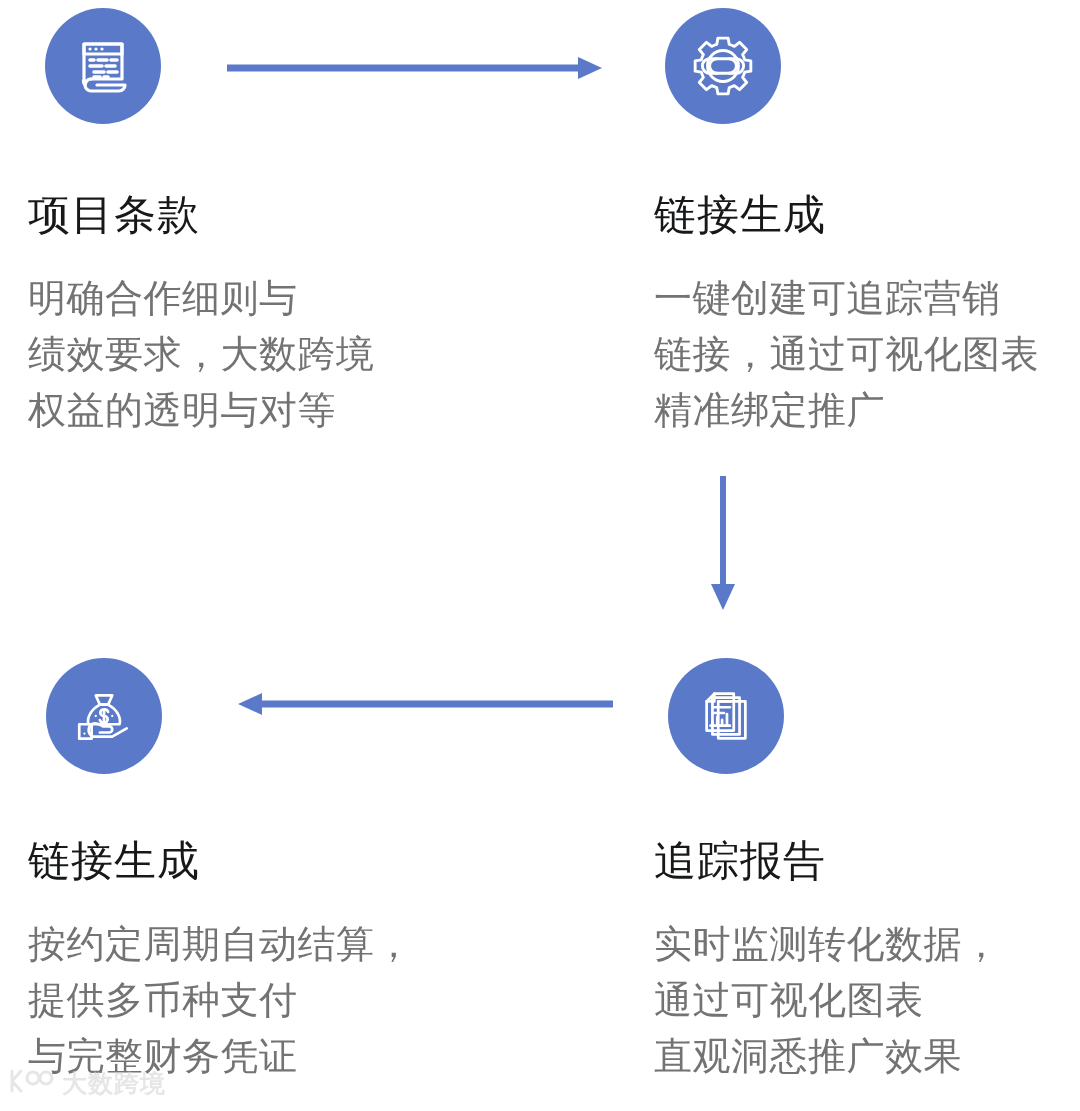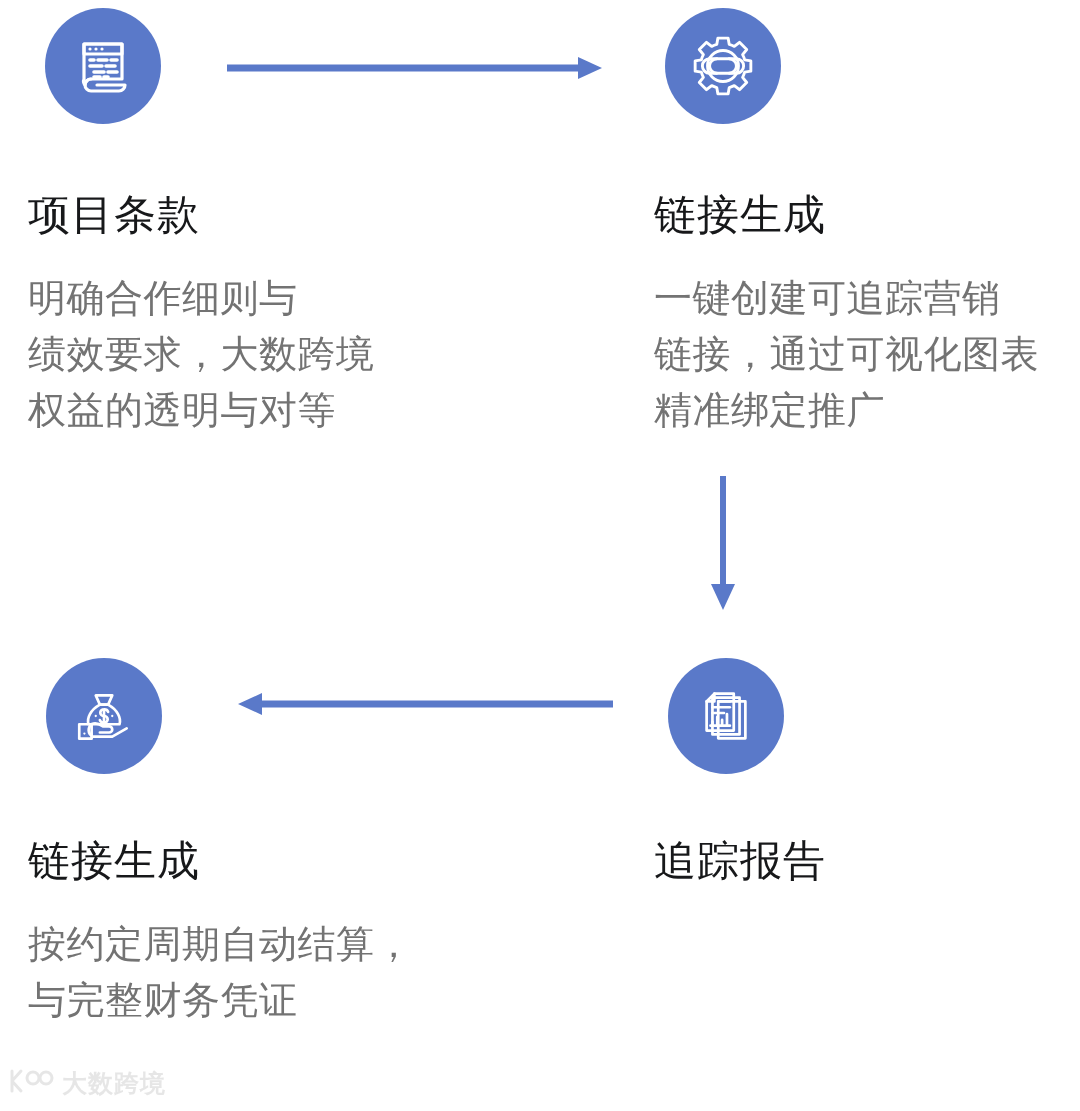--- a/index.html
+++ b/index.html
@@ -188,20 +188,25 @@
         <path d="M23 42 V33"></path>
         <path d="M28 42 V36"></path>
         <path d="M33 42 V30"></path>
         <path d="M16 42 H36"></path>
       </svg>
     </span>
   </div>
 
   <div class="step-text" id="text-report">
     <div class="step-title">追踪报告</div>
+    <div class="step-desc">
+      <span class="line">实时监测转化数据，</span>
+      <span class="line">通过可视化图表</span>
+      <span class="line">直观洞悉推广效果</span>
+    </div>
   </div>
 
   <div class="icon-circle" id="circle-payout">
     <span>
       <svg width="66" height="66" viewBox="0 0 64 64" fill="none" stroke="#ffffff" stroke-width="2.6" stroke-linecap="round" stroke-linejoin="round">
 
         <path d="M24 12 H40 L36 21 H28 Z"></path>
 
         <path d="M28 21 C19 26 15 34 17 40 H47 C49 34 45 26 36 21 Z"></path>
 
@@ -216,20 +221,21 @@
         <path d="M8 40 H20 V54 H8 Z"></path>
         <circle cx="13" cy="49" r="1.1" fill="#ffffff" stroke="none"></circle>
       </svg>
     </span>
   </div>
 
   <div class="step-text" id="text-payout">
     <div class="step-title">链接生成</div>
     <div class="step-desc">
       <span class="line">按约定周期自动结算，</span>
+      <span class="line">提供多币种支付</span>
       <span class="line">与完整财务凭证</span>
     </div>
   </div>
 
   <svg class="arrow-svg" id="arrow-right-top" width="400" height="36" viewBox="0 0 400 36">
     <line x1="7" y1="18" x2="362" y2="18" stroke="#5a79c9" stroke-width="7"></line>
     <polygon points="358,7 382,18 358,29" fill="#5a79c9"></polygon>
   </svg>
 
   <svg class="arrow-svg" id="arrow-down-right" width="46" height="150" viewBox="0 0 46 150">

